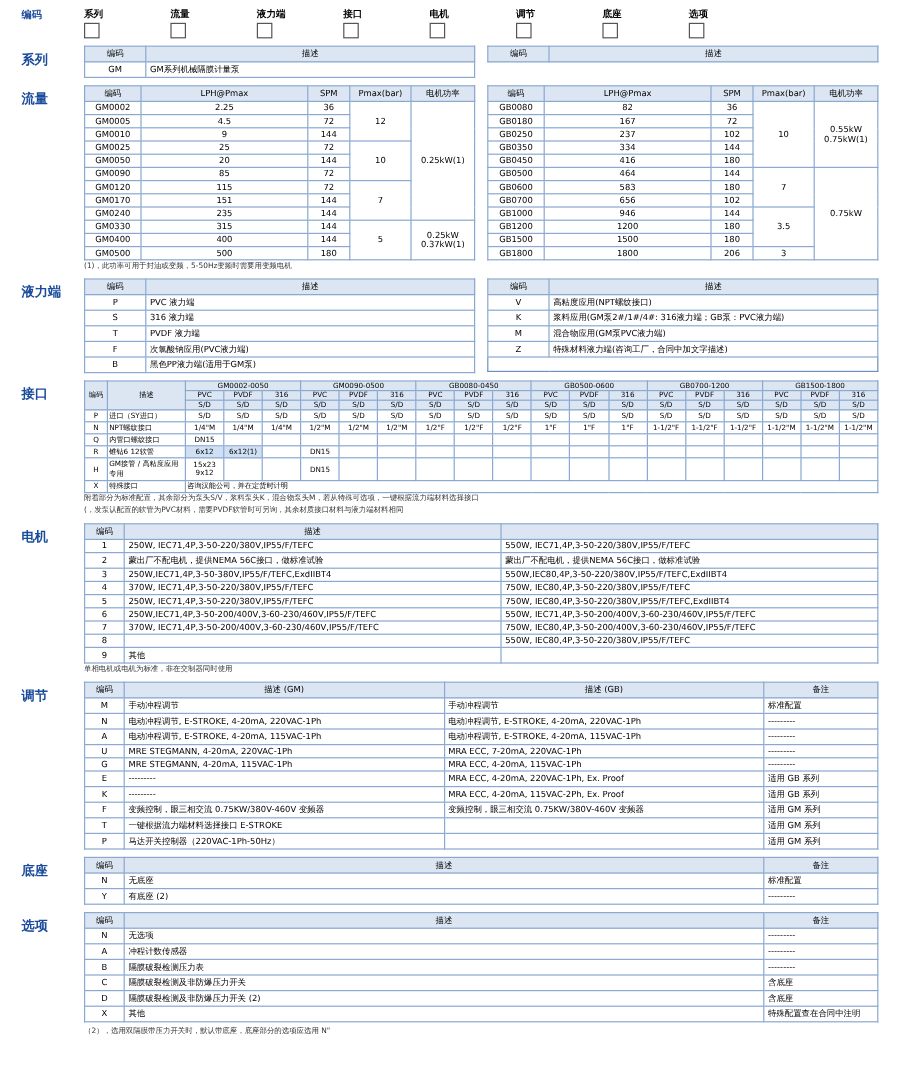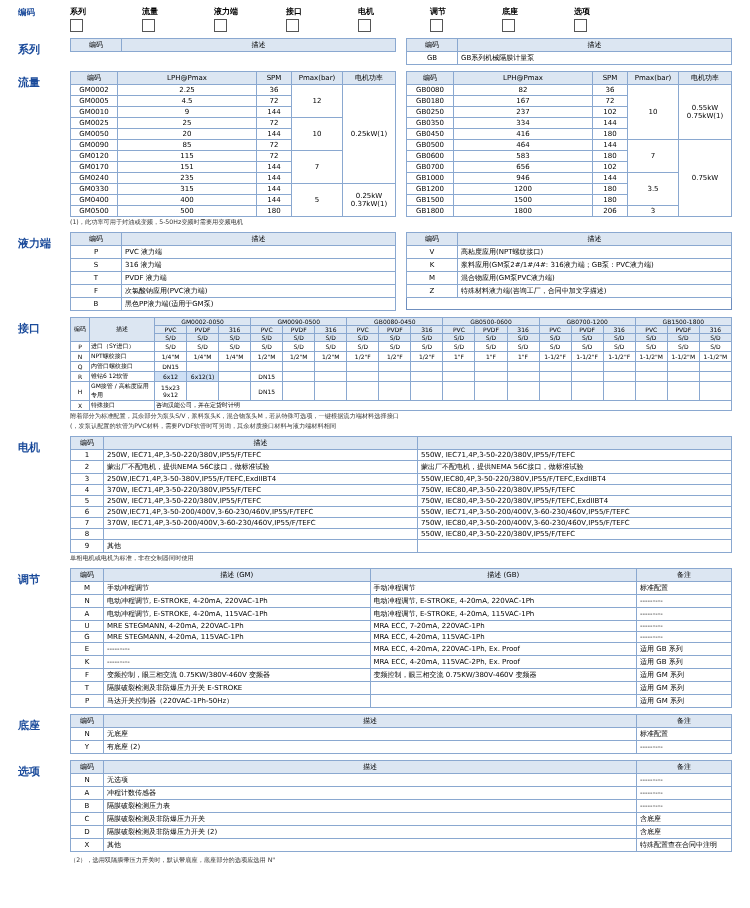--- a/index.html
+++ b/index.html
@@ -98,33 +98,33 @@
     <div class="sec-label">系列</div>
     <div class="sec-body">
       <div class="two-col">
         <div class="half">
           <table class="tb" style="width:100%">
             <tbody>
                 <tr class="hdr">
               <th style="width:46px">编码</th>
               <th>描述</th>
             </tr>
+            <tr>
+              <td class="c">GM</td>
+              <td class="l">GM系列机械隔膜计量泵</td>
+            </tr>
           </tbody>
             </table>
         </div>
         <div class="half">
           <table class="tb" style="width:100%">
             <tbody>
                 <tr class="hdr">
               <th style="width:46px">编码</th>
               <th>描述</th>
-            </tr>
-            <tr>
-              <td class="c">GB</td>
-              <td class="l">GB系列机械隔膜计量泵</td>
             </tr>
           </tbody>
             </table>
         </div>
       </div>
     </div>
   </div>
 
   <div class="sec-gap"></div>
 
@@ -676,21 +676,21 @@
               <td class="l">适用 GB 系列</td>
             </tr>
         <tr>
               <td class="c">F</td>
               <td class="l">变频控制，眼三相交流 0.75KW/380V-460V 变频器</td>
               <td class="l">变频控制，眼三相交流 0.75KW/380V-460V 变频器</td>
               <td class="l">适用 GM 系列</td>
             </tr>
         <tr>
               <td class="c">T</td>
-              <td class="l">隔膜破裂检测及非防爆压力开关 E-STROKE</td>
+              <td class="l">一键根据流力端材料选择接口 E-STROKE</td>
               <td class="l"></td>
               <td class="l">适用 GM 系列</td>
             </tr>
         <tr>
               <td class="c">P</td>
               <td class="l">马达开关控制器（220VAC-1Ph-50Hz）</td>
               <td class="l"></td>
               <td class="l">适用 GM 系列</td>
             </tr>
       </tbody>

